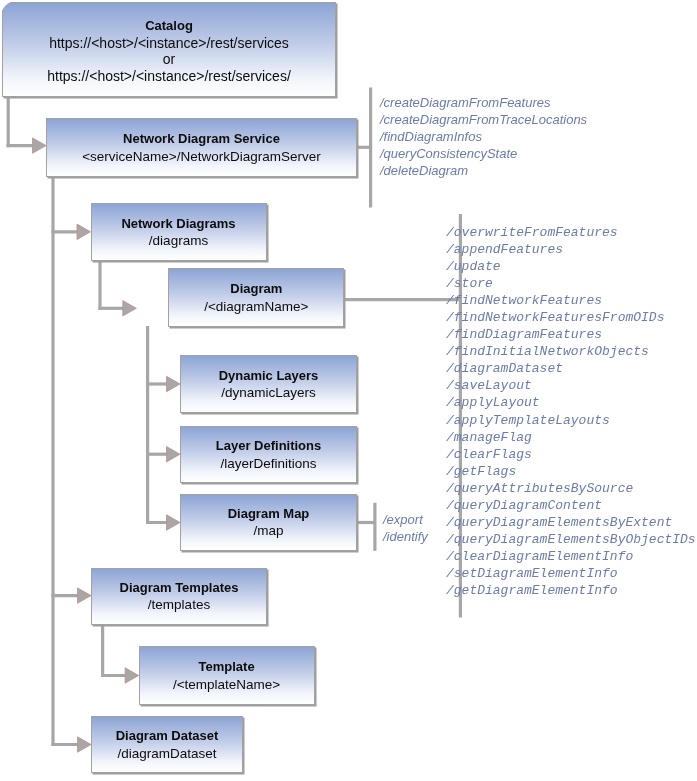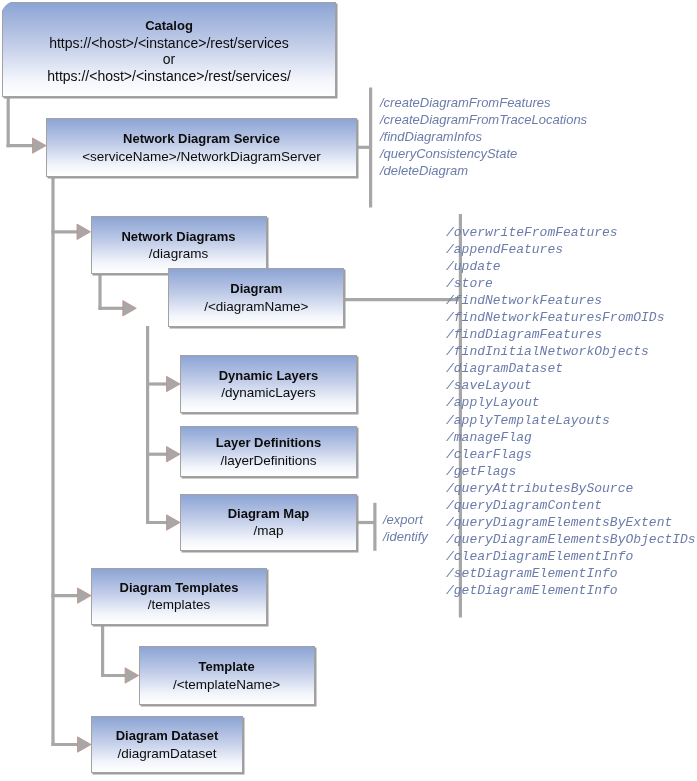--- a/index.html
+++ b/index.html
@@ -106,36 +106,36 @@
     <div class="sub">https://&lt;host&gt;/&lt;instance&gt;/rest/services</div>
     <div class="sub">or</div>
     <div class="sub">https://&lt;host&gt;/&lt;instance&gt;/rest/services/</div>
   </div>
 
   <div class="node" id="node-network-diagram-service" style="left:46px; top:118px; width:311px; height:59px;">
     <div class="title">Network Diagram Service</div>
     <div class="sub">&lt;serviceName&gt;/NetworkDiagramServer</div>
   </div>
 
-  <div class="node" id="node-network-diagrams" style="left:90.5px; top:216px; width:176px; height:58px;">
+  <div class="node" id="node-network-diagrams" style="left:90.5px; top:203px; width:176px; height:58px;">
     <div class="title">Network Diagrams</div>
     <div class="sub">/diagrams</div>
   </div>
 
   <div class="node" id="node-diagram" style="left:136.3px; top:267.5px; width:176px; height:59.5px;margin-left:32px;">
     <div class="title">Diagram</div>
     <div class="sub">/&lt;diagramName&gt;</div>
   </div>
 
   <div class="node" id="node-dynamic-layers" style="left:180px; top:355px; width:177px; height:58px;">
     <div class="title">Dynamic Layers</div>
     <div class="sub">/dynamicLayers</div>
   </div>
 
-  <div class="node" id="node-layer-definitions" style="left:180px; top:426px; width:177px; height:51px;">
+  <div class="node" id="node-layer-definitions" style="left:180px; top:426px; width:177px; height:57px;">
     <div class="title">Layer Definitions</div>
     <div class="sub">/layerDefinitions</div>
   </div>
 
   <div class="node" id="node-diagram-map" style="left:180px; top:493.5px; width:177px; height:57px;">
     <div class="title">Diagram Map</div>
     <div class="sub">/map</div>
   </div>
 
   <div class="node" id="node-diagram-templates" style="left:91px; top:567.5px; width:176px; height:57px;">

